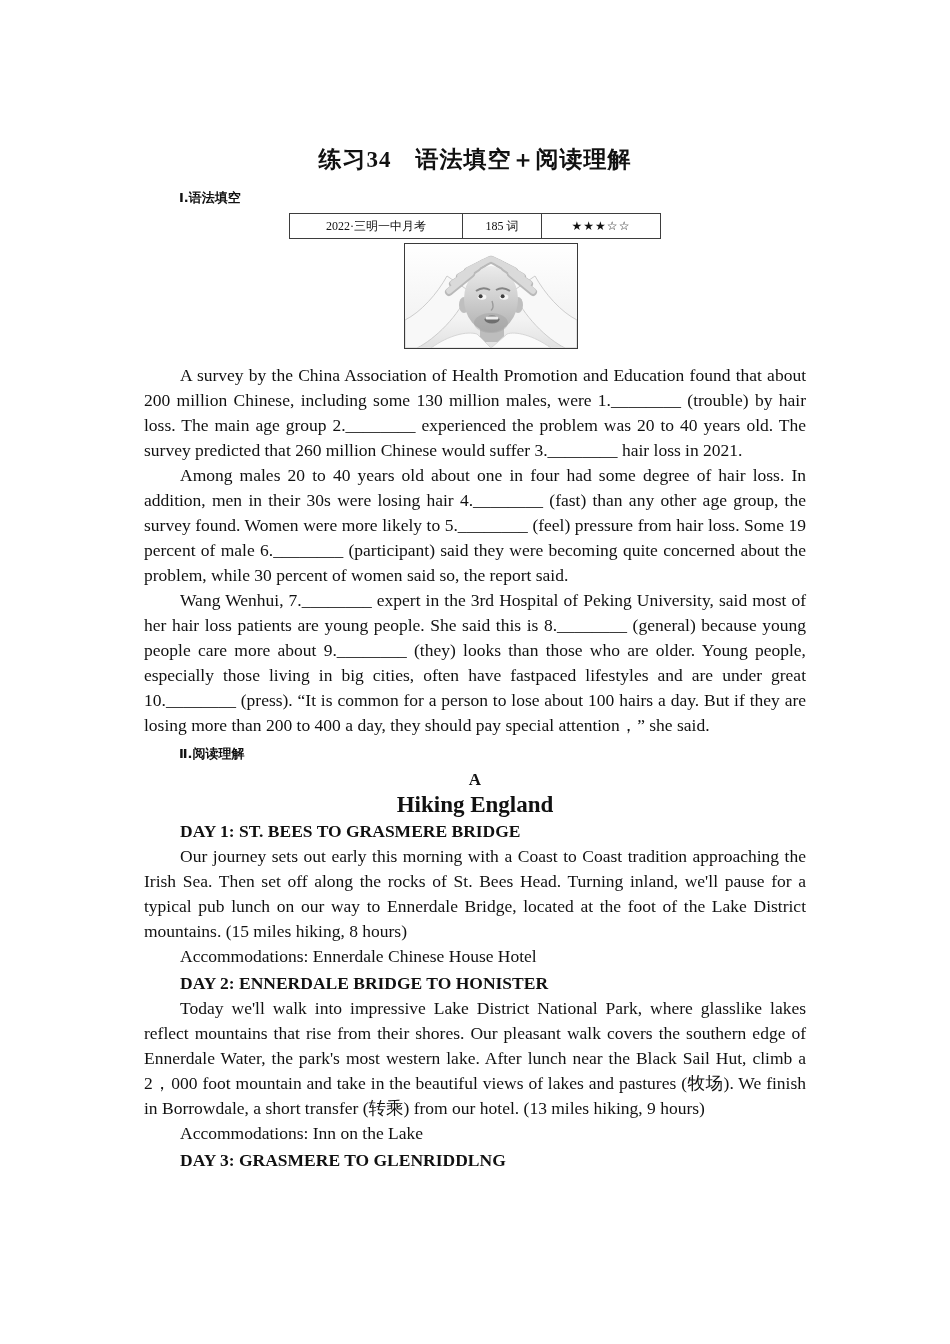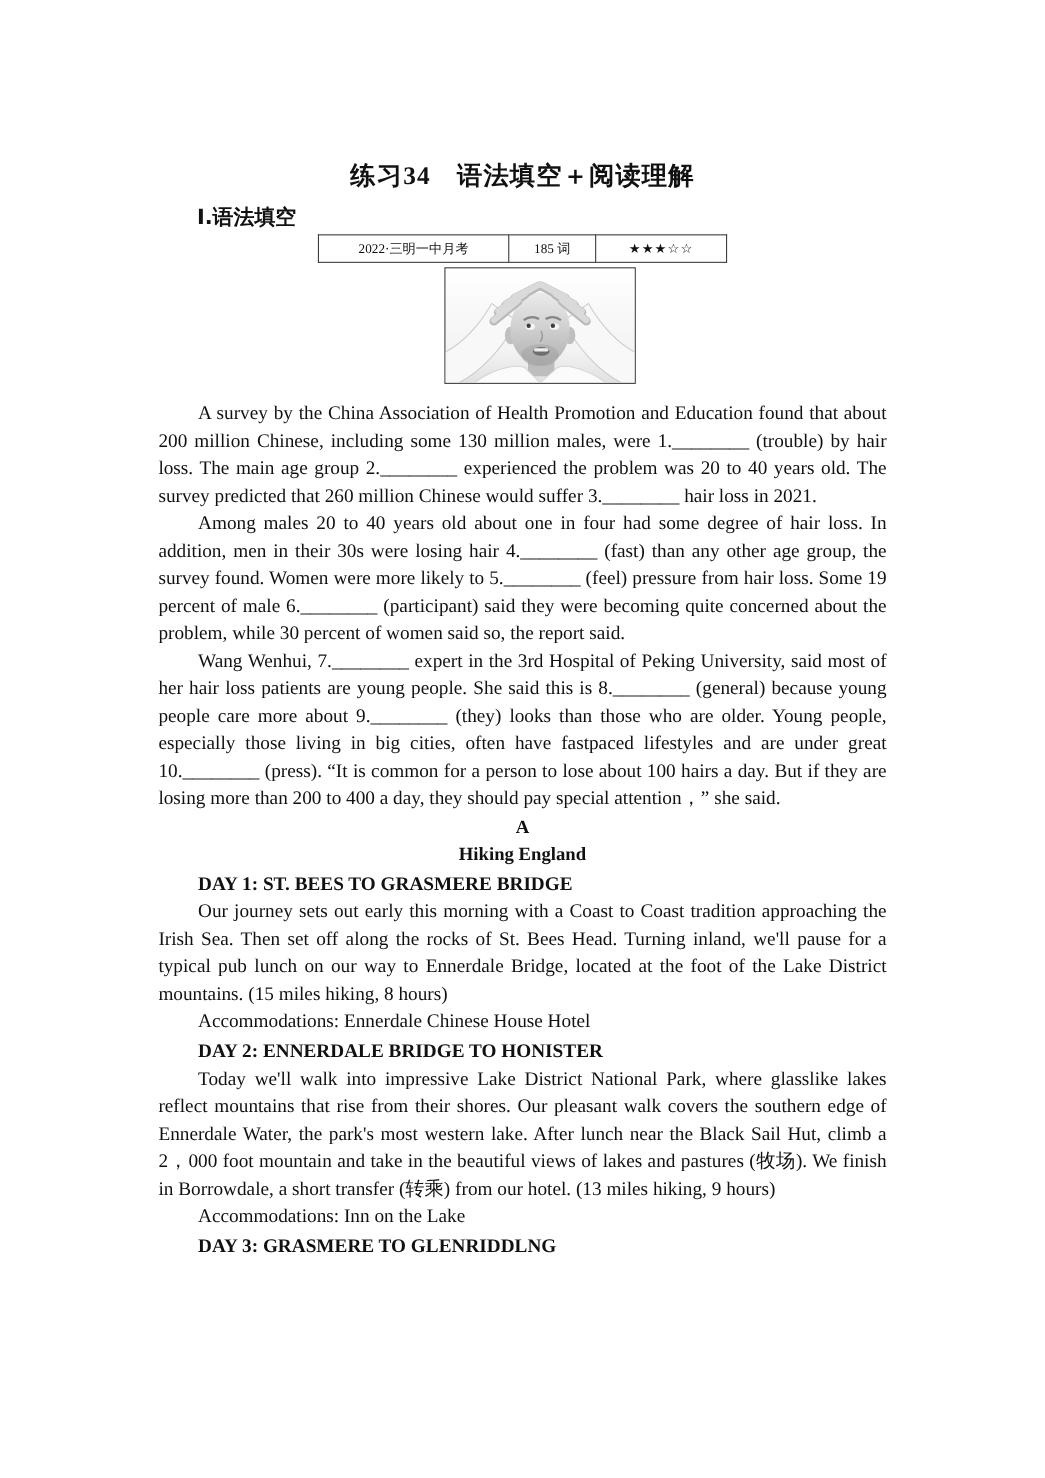--- a/index.html
+++ b/index.html
@@ -11,21 +11,21 @@
   .page { width:950px; height:1200px; position:relative; }
   .content { width:662px; margin:0 auto; padding-top:144px; }
 
   .doc-title {
     text-align:center; font-weight:bold; font-size:23px; line-height:32px;
     letter-spacing:1px;
   }
 
   .sec-heading {
     font-family:"DejaVu Sans","Liberation Sans",sans-serif;
-    font-weight:bold; font-size:19px; line-height:24px;
+    font-weight:bold; font-size:13px; line-height:24px;
     padding-left:35px; margin-top:10px;
   }
 
   table.meta-table {
     border-collapse:collapse; margin:3px auto 0 auto;
     font-size:12px; table-layout:fixed;
   }
   table.meta-table td {
     border:1px solid #3d3d3d; text-align:center; vertical-align:middle;
     height:24px; padding:0 6px; white-space:nowrap;
@@ -39,21 +39,21 @@
     background:#f4f4f4; overflow:hidden;
   }
   .photo-wrap svg { display:block; }
 
   p.body-para {
     margin:0; text-align:justify; text-indent:36px; line-height:25px;
   }
   p.first-para { margin-top:14px; }
 
   .passage-label { text-align:center; font-weight:bold; font-size:17px; line-height:22px; margin-top:3px; }
-  .passage-title { text-align:center; font-weight:bold; font-size:17px; line-height:24px; margin-top:2px; }
+  .passage-title { text-align:center; font-weight:bold; font-size:23px; line-height:24px; margin-top:2px; }
 
   .day-h   { font-weight:bold; text-indent:36px; line-height:25px; margin:2px 0 0 0; }
   .plain-line { margin:0; text-indent:36px; line-height:25px; }
 </style>
 </head>
 <body>
 
 <div class="page">
   <div class="content">
 
@@ -135,20 +135,21 @@
             <path d="M117,32 L93,18"></path>
             <path d="M109,26 L87,15"></path>
         </g>
       </svg>
     </div>
 
     <p class="body-para first-para">A survey by the China Association of Health Promotion and Education found that about 200 million Chinese, including some 130 million males, were 1.________ (trouble) by hair loss. The main age group 2.________ experienced the problem was 20 to 40 years old. The survey predicted that 260 million Chinese would suffer 3.________ hair loss in 2021.</p>
     <p class="body-para">Among males 20 to 40 years old about one in four had some degree of hair loss. In addition, men in their 30s were losing hair 4.________ (fast) than any other age group, the survey found. Women were more likely to 5.________ (feel) pressure from hair loss. Some 19 percent of male 6.________ (participant) said they were becoming quite concerned about the problem, while 30 percent of women said so, the report said.</p>
     <p class="body-para">Wang Wenhui, 7.________ expert in the 3rd Hospital of Peking University, said most of her hair loss patients are young people. She said this is 8.________ (general) because young people care more about 9.________ (they) looks than those who are older. Young people, especially those living in big cities, often have fastpaced lifestyles and are under great 10.________ (press). “It is common for a person to lose about 100 hairs a day. But if they are losing more than 200 to 400 a day, they should pay special attention，” she said.</p>
 
+    <div class="sec-heading" style="margin-top:4px;">Ⅱ.阅读理解</div>
 
     <div class="passage-label">A</div>
 
 
     <div class="passage-title">Hiking England</div>
 
     <div class="day-h">DAY 1: ST. BEES TO GRASMERE BRIDGE</div>
     <p class="body-para">Our journey sets out early this morning with a Coast to Coast tradition approaching the Irish Sea. Then set off along the rocks of St. Bees Head. Turning inland, we'll pause for a typical pub lunch on our way to Ennerdale Bridge, located at the foot of the Lake District mountains. (15 miles hiking, 8 hours)</p>
     <p class="plain-line">Accommodations: Ennerdale Chinese House Hotel</p>
 

